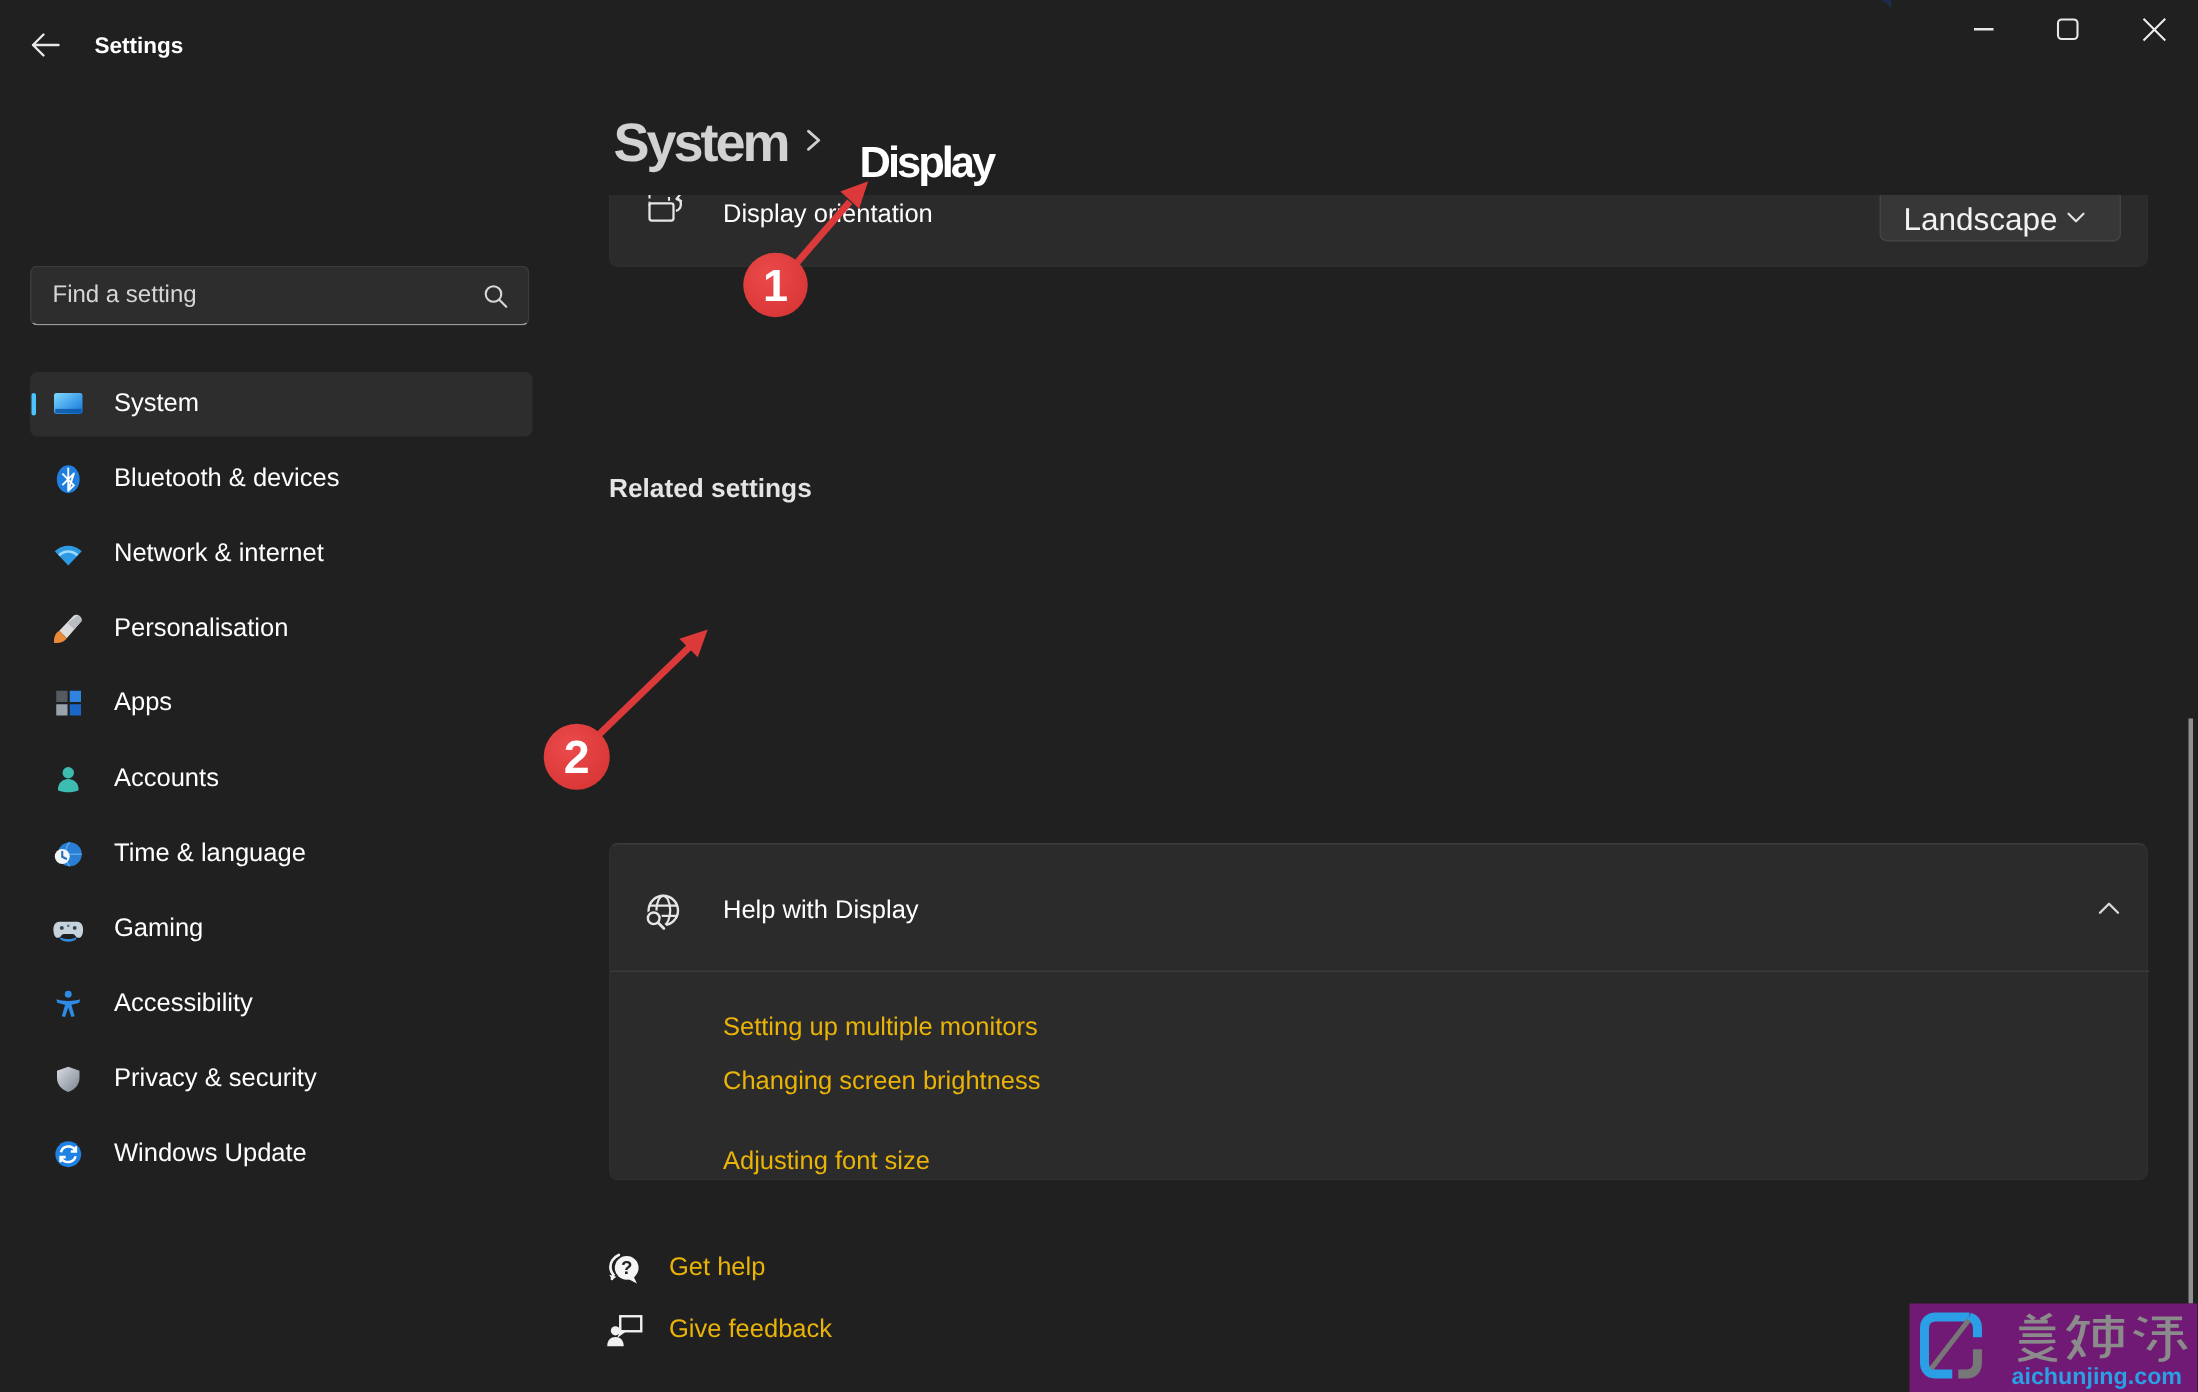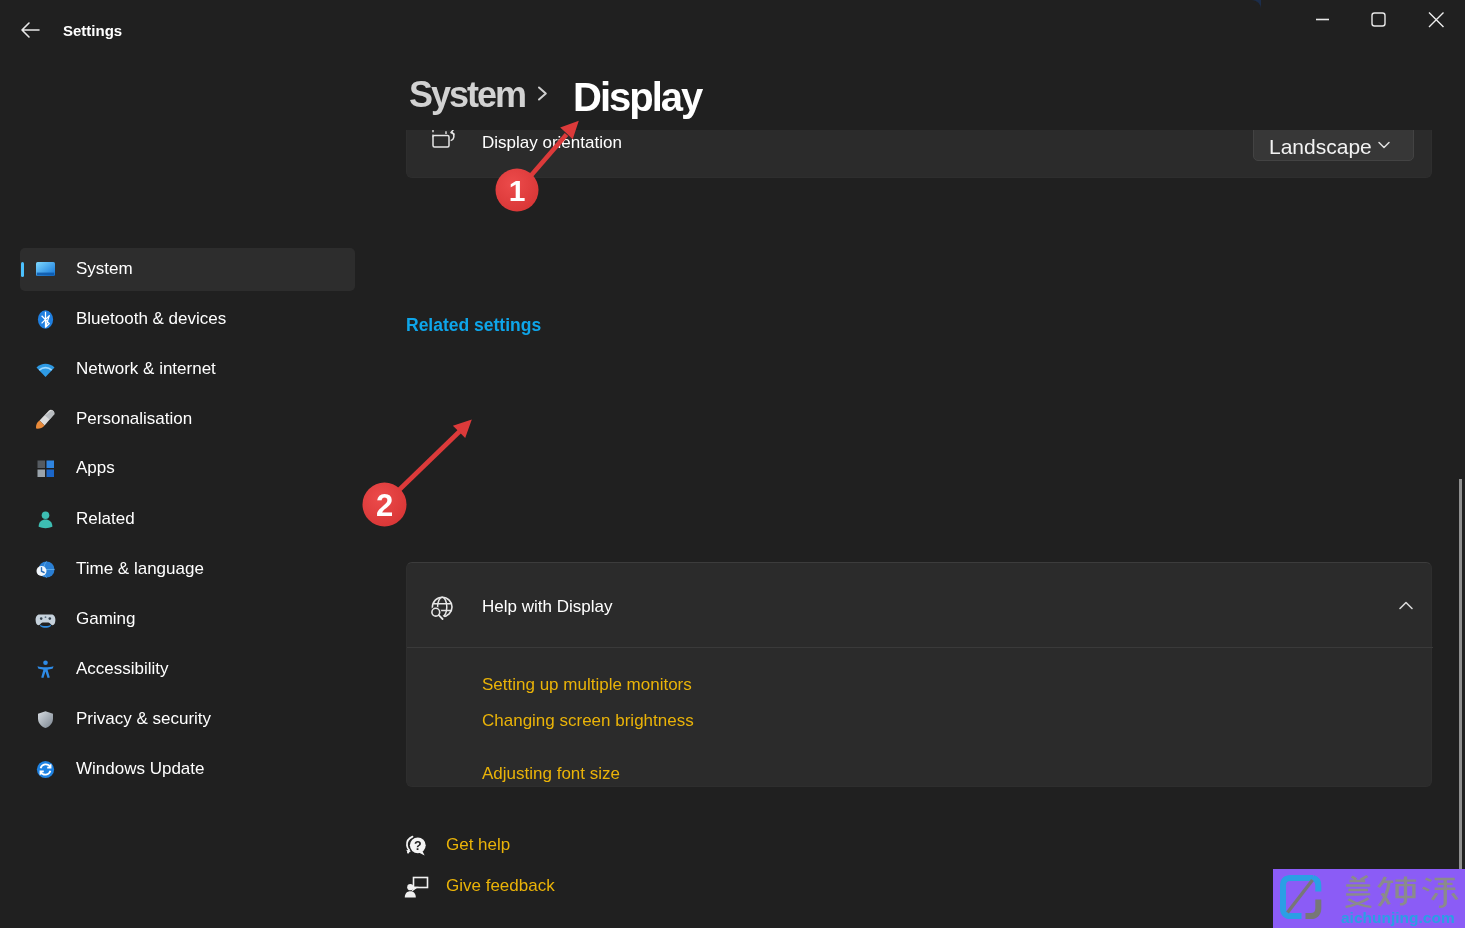--- a/index.html
+++ b/index.html
@@ -20,30 +20,30 @@
 #searchbox .ph { position:absolute; left:14px; top:10px; font-size:16px; color:#d6d6d6; }
 .navrow { left:20px; width:335px; height:43px; border-radius:5px; display:flex; align-items:center; }
 .navrow.sel { background:#2d2d2d; }
 .navrow .pill { position:absolute; left:0.5px; top:14px; width:3.2px; height:15px; border-radius:2px; background:#4cc2ff; }
 .navrow .nicon { position:absolute; left:15px; top:11.5px; width:21px; height:21px; }
 .navrow .ntext { position:absolute; left:56px; top:50%; transform:translateY(-50%); font-size:17px; color:#fff; white-space:nowrap; }
 
 
 #crumbs { left:408px; top:76.5px; height:40px; width:400px; }
 #crumbs .c1 { font-size:36px; font-weight:700; color:#d2d2d2; letter-spacing:-2px; line-height:1; }
-#crumbs .c2 { font-size:40px; font-weight:700; color:#ffffff; letter-spacing:-2px; line-height:1; }
+#crumbs .c2 { font-size:29px; font-weight:700; color:#ffffff; letter-spacing:-2px; line-height:1;margin-top:18px; }
 #content { left:0; top:130px; width:1465px; height:798px; overflow:hidden; }
 .card { position:absolute; left:406px; width:1026px; background:#2b2b2b;
   border:1px solid #2e2e2e; border-top-color:#3c3c3c; border-radius:6px; }
 .rowtitle { font-size:17px; color:#fff; }
 .rowdesc { font-size:15px; color:#ababab; }
 .link { font-size:17px; color:#eab308; }
 
 
-#wm { left:1273px; top:869px; width:192px; height:59px; background:#8b5cf6; }
+#wm { left:1273px; top:869px; width:192px; height:59px; background:#701a75; }
 
 
 #sbar { left:1459px; top:479px; width:2.5px; height:390px; background:#8f8f8f; }
 </style>
 </head>
 <body>
 <div id="page">
 
 <svg id="backbtn" class="abs" viewBox="0 0 32 32">
   <path d="M8 16 H25 M8 16 l7 -7 M8 16 l7 7" stroke="#e8e8e8" stroke-width="1.6" fill="none" stroke-linecap="round" stroke-linejoin="round"></path>
@@ -61,20 +61,27 @@
     </div>
 <div class="cap abs" style="left:1413px;">
       <svg width="46" height="40">
         <path d="M16 12.5 L30.5 27 M30.5 12.5 L16 27" stroke="#ededed" stroke-width="1.4" fill="none"></path>
       </svg>
     </div>
 <svg id="corner-nv" class="abs" viewBox="0 0 12 12">
       <path d="M3 0 A9 9 0 0 1 12 9 L12 0 Z" fill="#1c2d4a"></path>
     </svg>
 
+<div id="searchbox" class="abs">
+  <span class="ph">Find a setting</span>
+  <svg style="position:absolute; right:12px; top:10px;" width="19" height="19" viewBox="0 0 19 19">
+    <circle cx="8" cy="8" r="5.2" stroke="#d8d8d8" stroke-width="1.4" fill="none"></circle>
+    <path d="M12 12 L16.5 16.5" stroke="#d8d8d8" stroke-width="1.4" stroke-linecap="round"></path>
+  </svg>
+</div>
 <div id="nav">
 <div class="navrow sel abs" style="top:247.5px;">
   <div class="pill"></div>
   <svg class="nicon" viewBox="0 0 21 21">
     <defs>
             <linearGradient id="gsys" x1="0" y1="0" x2="1" y2="1">
       <stop offset="0" stop-color="#7fd9ff"></stop>
               <stop offset="1" stop-color="#1173d8"></stop>
             </linearGradient>
           </defs>
@@ -112,21 +119,21 @@
     <rect x="2.5" y="11.5" width="7.5" height="7.5" fill="#9aa3ab"></rect>
     <rect x="11.5" y="11.5" width="7.5" height="7.5" fill="#1b66c9"></rect>
   </svg>
   <span class="ntext">Apps</span>
 </div>
 <div class="navrow abs" style="top:497.5px;">
   <svg class="nicon" viewBox="0 0 21 21">
     <circle cx="10.5" cy="6.2" r="3.8" fill="#3dbdb2"></circle>
     <path d="M3.6 17.8 C3.6 12.6 7 10.4 10.5 10.4 C14 10.4 17.4 12.6 17.4 17.8 C13 19.6 8 19.6 3.6 17.8 Z" fill="#3dbdb2"></path>
   </svg>
-  <span class="ntext">Related</span>
+  <span class="ntext">Accounts</span>
 </div>
 <div class="navrow abs" style="top:547.5px;">
   <svg class="nicon" viewBox="0 0 21 21">
     <circle cx="11.5" cy="10.5" r="8" fill="#2a7fd4"></circle>
     <path d="M11.5 2.5 C8 5.5 8 15.5 11.5 18.5 M3.6 10.5 H19.4" stroke="#5aa7e8" stroke-width="1" fill="none"></path>
     <circle cx="6.5" cy="12" r="5" fill="#f2f7fb"></circle>
     <path d="M6.5 8.8 V12.2 L9.1 13.5" stroke="#2a6db8" stroke-width="1.4" fill="none" stroke-linecap="round"></path>
   </svg>
   <span class="ntext">Time &amp; language</span>
 </div>
@@ -191,21 +198,21 @@
     <span class="rowtitle abs" style="left:75px; top:21.5px;">Display orientation</span>
     <div class="abs" style="left:846px; top:14px; width:161px; height:35.5px; background:#373737; border:1px solid #434343; border-radius:5px;">
       <span class="abs" style="left:15px; top:8.5px; font-size:21px; color:#f2f2f2;">Landscape</span>
       <svg class="abs" style="left:123px; top:13.5px;" width="14" height="10" viewBox="0 0 14 10">
             <path d="M2 2.5 L7 7.5 L12 2.5" stroke="#e0e0e0" stroke-width="1.5" fill="none" stroke-linecap="round" stroke-linejoin="round"></path>
           </svg>
     </div>
   </div>
 
 
-  <span class="abs" style="left:406px; top:185px; font-size:17.5px; font-weight:700; color:#0ea5e9;">Related settings</span>
+  <span class="abs" style="left:406px; top:185px; font-size:17.5px; font-weight:700; color:#e5e5e5;">Related settings</span>
 
 
 
   <div class="card" style="top:432px; height:225px;">
     <svg style="position:absolute; left:23px; top:33px;" width="26" height="26" viewBox="0 0 26 26">
       <circle cx="12.2" cy="11" r="9.8" stroke="#e6e6e6" stroke-width="1.6" fill="none"></circle>
       <ellipse cx="12.2" cy="11" rx="4.6" ry="9.8" stroke="#e6e6e6" stroke-width="1.5" fill="none"></ellipse>
       <path d="M3 7.7 H21.4 M6 14.5 H21.7" stroke="#e6e6e6" stroke-width="1.5" fill="none"></path>
       <circle cx="5.8" cy="16.2" r="5.6" fill="#2b2b2b"></circle>
       <path d="M9.8 19.6 L13.6 23.4" stroke="#2b2b2b" stroke-width="4" stroke-linecap="round"></path>

